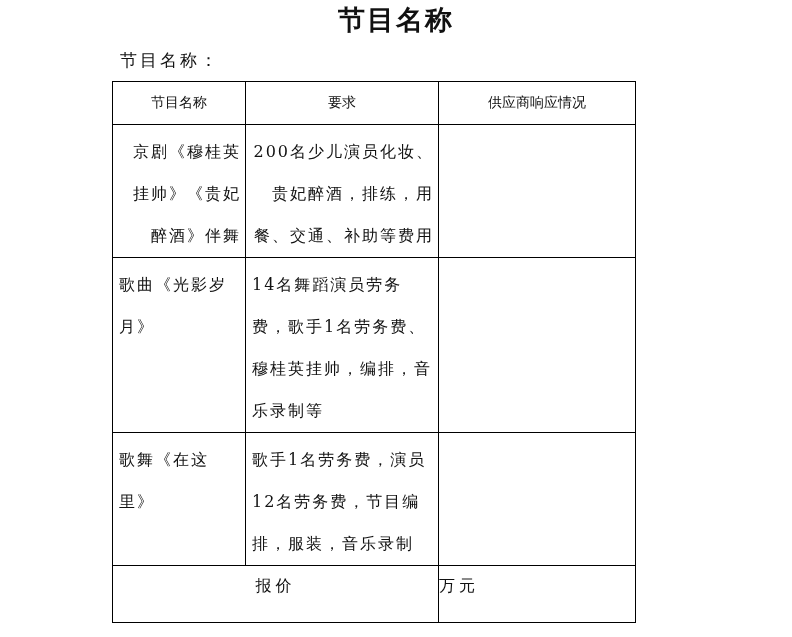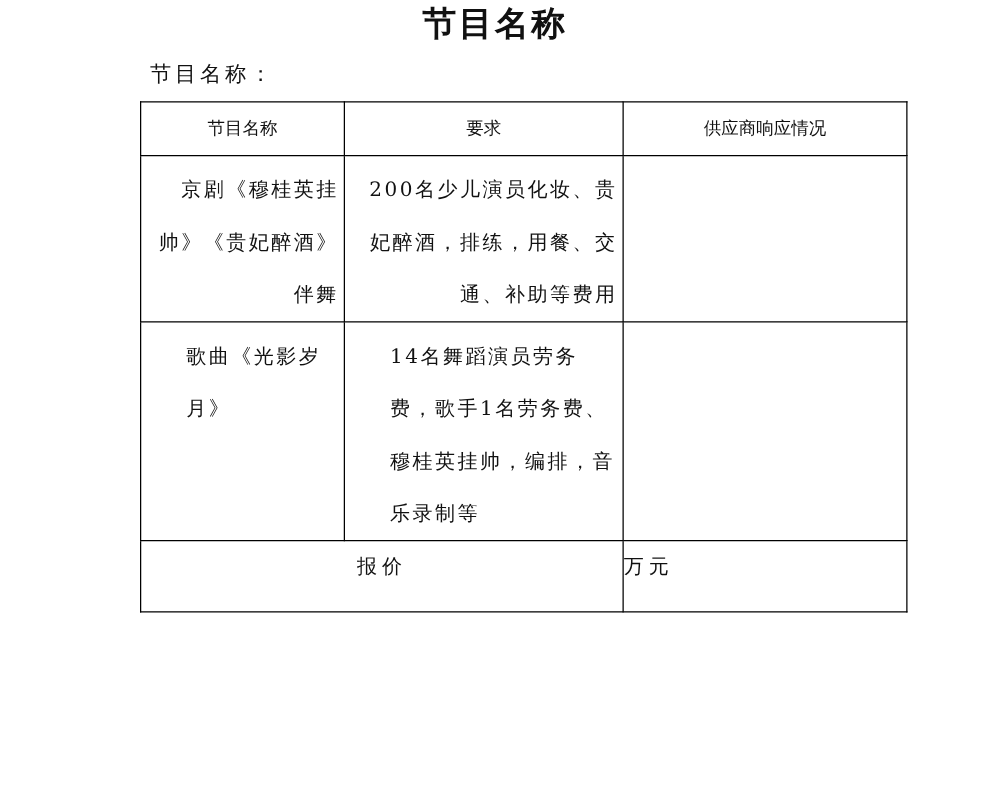--- a/index.html
+++ b/index.html
@@ -24,21 +24,21 @@
     font-family:"DejaVu Sans", sans-serif; font-weight:normal; font-size:14px;
     height:42px; text-align:center; vertical-align:middle;
   }
   .c1 { width:132px; }
   .c2 { width:192px; }
   .c3 { width:196px; }
   .cell {
     padding:6px 4px 0 6px; line-height:42px; letter-spacing:2px; word-break:break-all;
   }
   tr.r1 td { height:125px;text-align:right; }
-  tr.r2 td { height:165px;padding-left:30px; }
+  tr.r2 td { height:165px; }
   tr.r3 td { height:125px; }
   tr.rtotal td { height:56px; }
   .total-label { text-align:center; padding-top:8px; line-height:24px; letter-spacing:4px; }
   .total-unit { text-align:left; padding:8px 50px 0 0; line-height:24px; letter-spacing:4px; }
 </style>
 </head>
 <body>
 
 <div class="title">节目名称</div>
 <div class="supplier">节目名称：</div>
@@ -65,20 +65,31 @@
     <td class="c1">
           <div class="cell">歌曲《光影岁月》</div>
         </td>
     <td class="c2">
           <div class="cell">14名舞蹈演员劳务费，歌手1名劳务费、穆桂英挂帅，编排，音乐录制等</div>
         </td>
     <td class="c3">
           <div class="cell"></div>
         </td>
   </tr>
+  <tr class="r3">
+    <td class="c1">
+          <div class="cell">歌舞《在这里》</div>
+        </td>
+    <td class="c2">
+          <div class="cell">歌手1名劳务费，演员12名劳务费，节目编排，服装，音乐录制</div>
+        </td>
+    <td class="c3">
+          <div class="cell"></div>
+        </td>
+  </tr>
   <tr class="rtotal">
     <td colspan="2">
           <div class="total-label">报价</div>
         </td>
     <td class="c3">
           <div class="total-unit">万元</div>
         </td>
   </tr>
 </tbody>
   </table>

